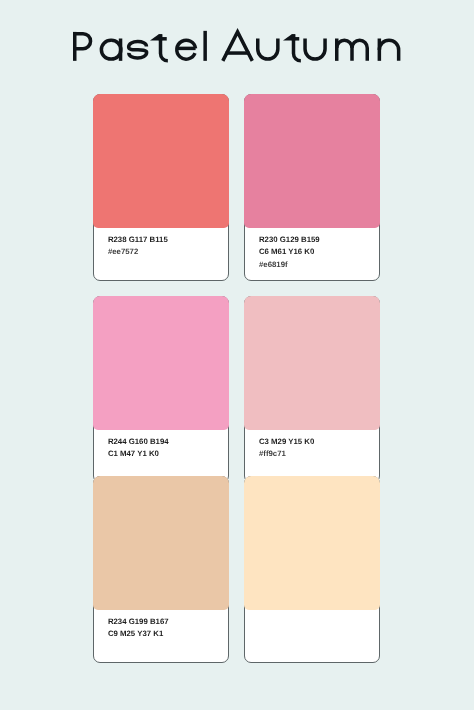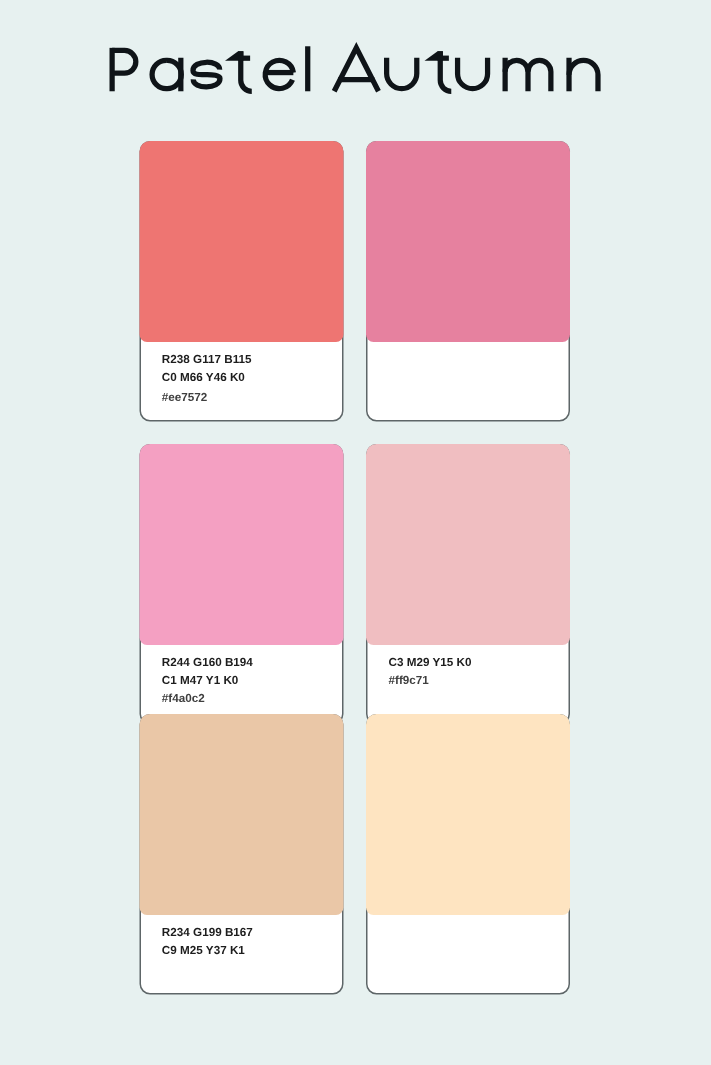--- a/index.html
+++ b/index.html
@@ -130,35 +130,38 @@
         </g>
       </svg>
     <span class="title-text">Pastel Autumn</span>
   </div>
   <div class="grid">
       <div class="row row-0">
         <div class="card">
     <div class="swatch" style="background: rgb(238, 117, 114);"></div>
     <div class="info">
       <div class="rgb">R238 G117 B115</div>
-      <div class="cmyk">C0 M66 Y46 K0</div>
       <div class="hex">#ee7572</div>
     </div>
   </div>
         <div class="card">
     <div class="swatch" style="background: rgb(230, 129, 159);"></div>
+    <div class="info">
+      <div class="rgb">R230 G129 B159</div>
+      <div class="cmyk">C6 M61 Y16 K0</div>
+      <div class="hex">#e6819f</div>
+    </div>
   </div>
       </div>
       <div class="row row-1">
         <div class="card">
     <div class="swatch" style="background: rgb(244, 160, 194);"></div>
     <div class="info">
       <div class="rgb">R244 G160 B194</div>
       <div class="cmyk">C1 M47 Y1 K0</div>
-      <div class="hex">#f4a0c2</div>
     </div>
   </div>
         <div class="card">
     <div class="swatch" style="background: rgb(240, 190, 193);"></div>
     <div class="info">
       <div class="cmyk">C3 M29 Y15 K0</div>
       <div class="hex">#ff9c71</div>
     </div>
   </div>
       </div>

